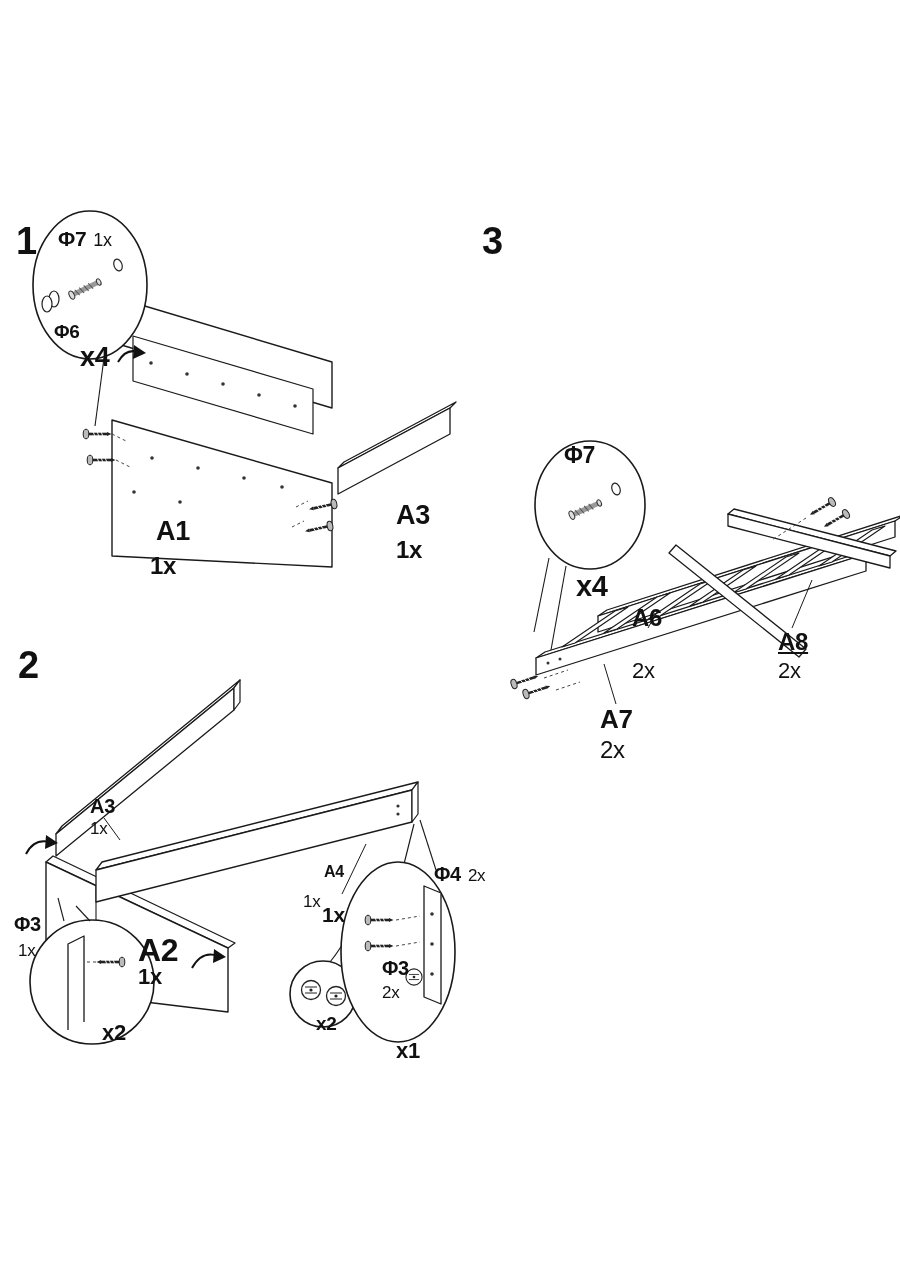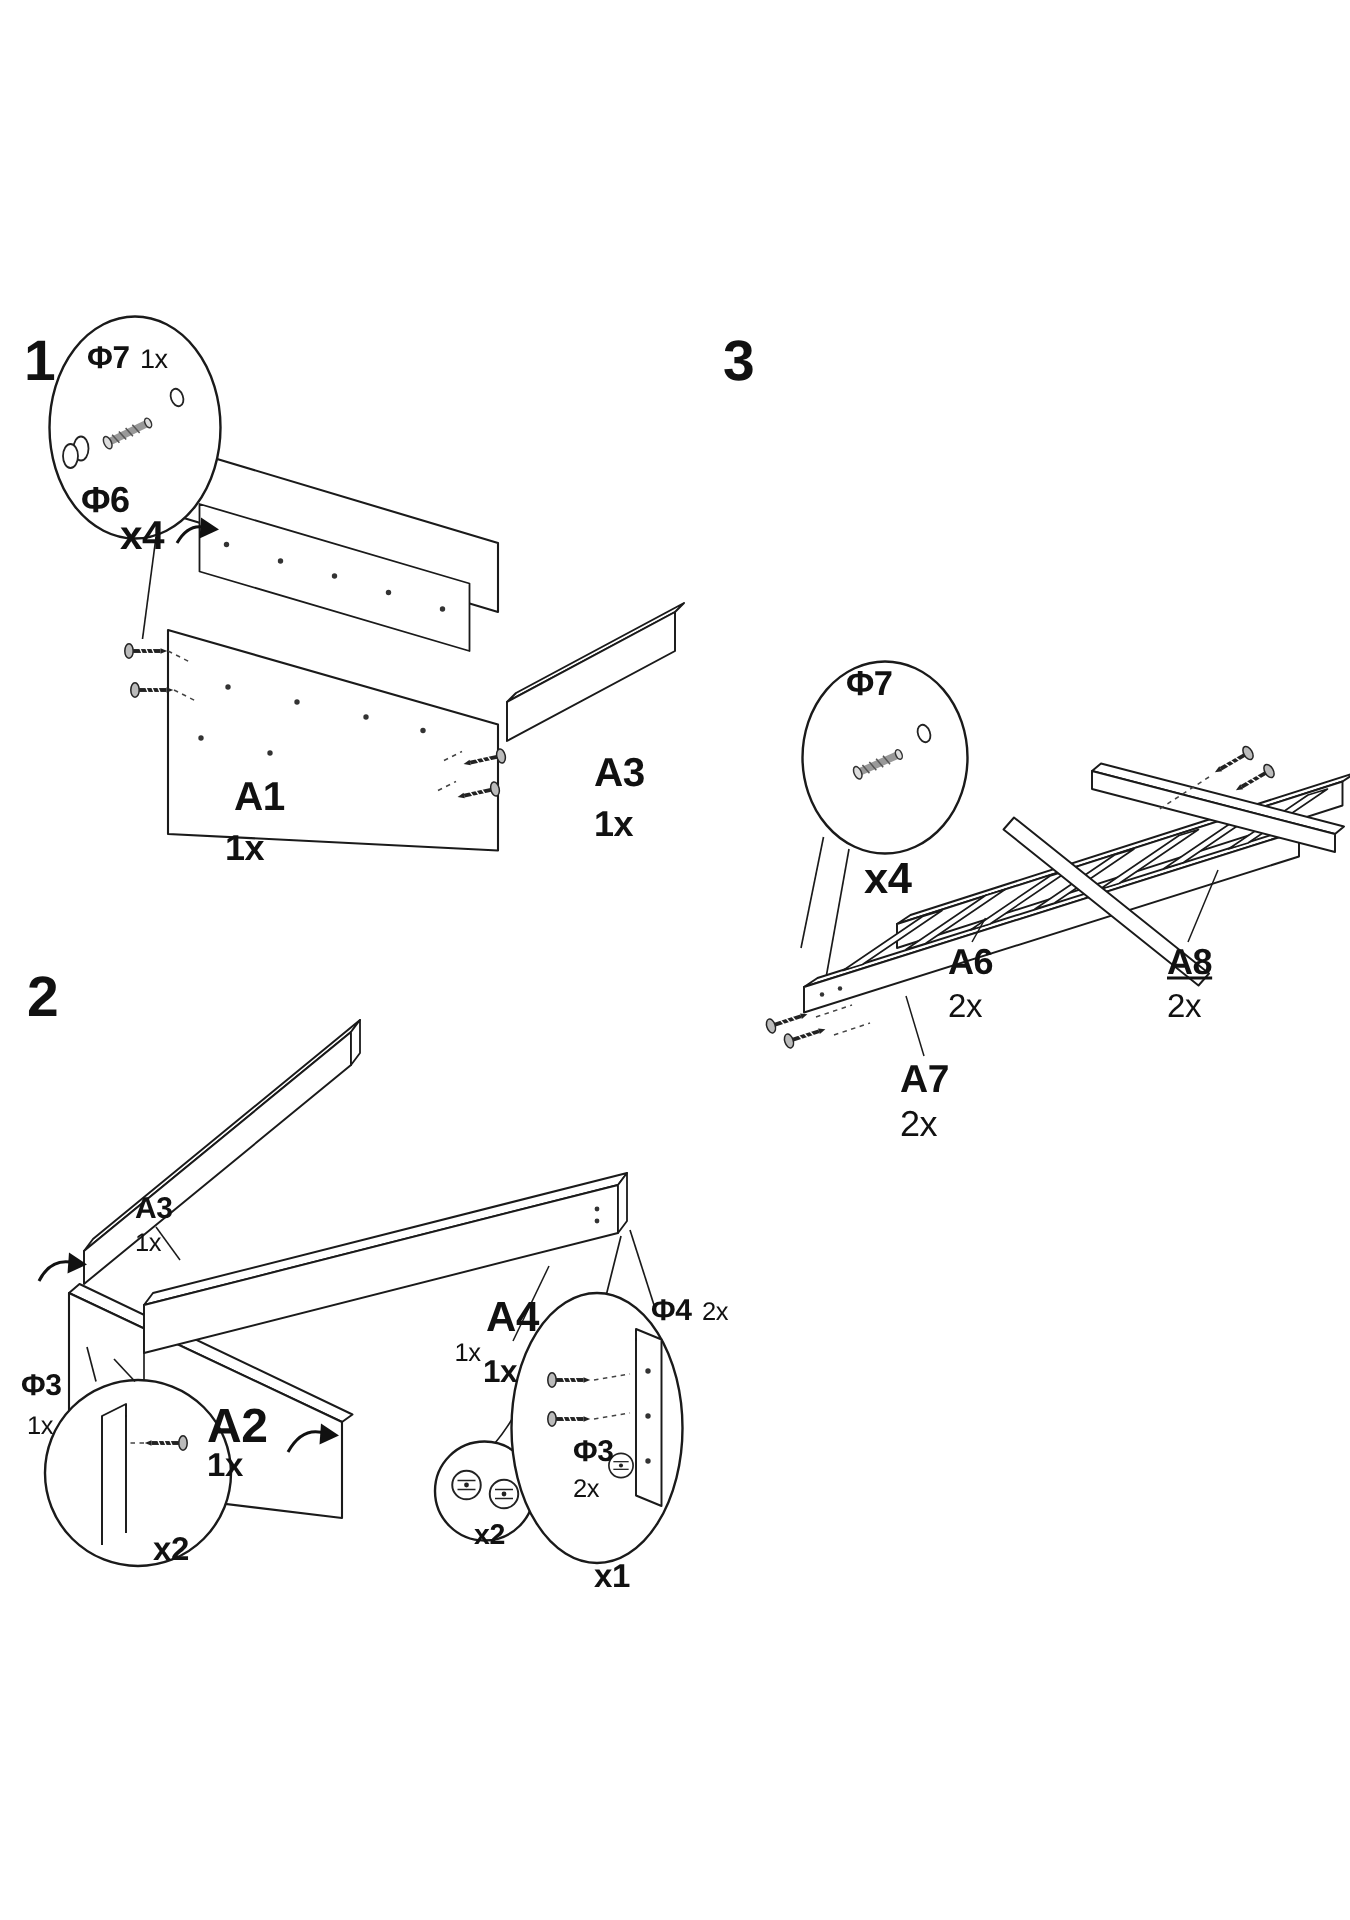--- a/index.html
+++ b/index.html
@@ -183,43 +183,43 @@
     <line x1="396" y1="946" x2="420" y2="942" stroke="#444" stroke-width="1" stroke-dasharray="3 3"></line>
     <use href="#cam" transform="translate(414,977) scale(0.85)"></use>
   </g>
 </svg>
 
 <div class="lbl b" style="left:16px;top:222px;font-size:38px;">1</div>
 <div class="lbl row" style="left:58px;top:228px;">
   <span class="b" style="font-size:21px;">Φ7</span>
   <span class="r" style="font-size:18px;">1x</span>
 </div>
-<div class="lbl b" style="left:54px;top:322px;font-size:24px;">Φ6</div>
+<div class="lbl b" style="left:54px;top:322px;font-size:19px;">Φ6</div>
 <div class="lbl b" style="left:80px;top:344px;font-size:27px;">x4</div>
 <div class="lbl b" style="left:156px;top:518px;font-size:27px;">A1</div>
 <div class="lbl b" style="left:150px;top:554px;font-size:24px;">1x</div>
 <div class="lbl b" style="left:396px;top:502px;font-size:27px;">A3</div>
 <div class="lbl b" style="left:396px;top:538px;font-size:24px;">1x</div>
 
 <div class="lbl b" style="left:482px;top:222px;font-size:38px;">3</div>
 <div class="lbl b" style="left:564px;top:444px;font-size:23px;">Φ7</div>
 <div class="lbl b" style="left:576px;top:572px;font-size:29px;">x4</div>
-<div class="lbl b" style="left:632px;top:630px;font-size:24px;">A6</div>
+<div class="lbl b" style="left:632px;top:606px;font-size:24px;">A6</div>
 <div class="lbl r" style="left:632px;top:660px;font-size:22px;">2x</div>
 <div class="lbl b" style="left:778px;top:630px;font-size:24px;text-decoration:underline;">A8</div>
 <div class="lbl r" style="left:778px;top:660px;font-size:22px;">2x</div>
 <div class="lbl b" style="left:600px;top:706px;font-size:26px;">A7</div>
 <div class="lbl r" style="left:600px;top:738px;font-size:24px;">2x</div>
 
 <div class="lbl b" style="left:18px;top:646px;font-size:38px;">2</div>
 <div class="lbl b" style="left:90px;top:796px;font-size:20px;">A3</div>
 <div class="lbl r" style="left:90px;top:820px;font-size:17px;">1x</div>
 <div class="lbl b" style="left:138px;top:934px;font-size:32px;">A2</div>
 <div class="lbl b" style="left:138px;top:966px;font-size:22px;">1x</div>
-<div class="lbl b" style="left:324px;top:864px;font-size:28px;">A4</div>
+<div class="lbl b" style="left:324px;top:864px;font-size:16px;">A4</div>
 <div class="lbl r" style="left:303px;top:893px;font-size:17px;">1x</div>
 <div class="lbl b" style="left:322px;top:904px;font-size:21px;">1x</div>
 <div class="lbl b" style="left:14px;top:914px;font-size:20px;">Φ3</div>
 <div class="lbl r" style="left:18px;top:942px;font-size:17px;">1x</div>
 <div class="lbl b" style="left:102px;top:1022px;font-size:22px;">x2</div>
 <div class="lbl b" style="left:316px;top:1014px;font-size:19px;">x2</div>
 <div class="lbl row" style="left:386px;top:864px;margin-left:48px;">
   <span class="b" style="font-size:20px;">Φ4</span>
   <span class="r" style="font-size:17px;">2x</span>
 </div>

